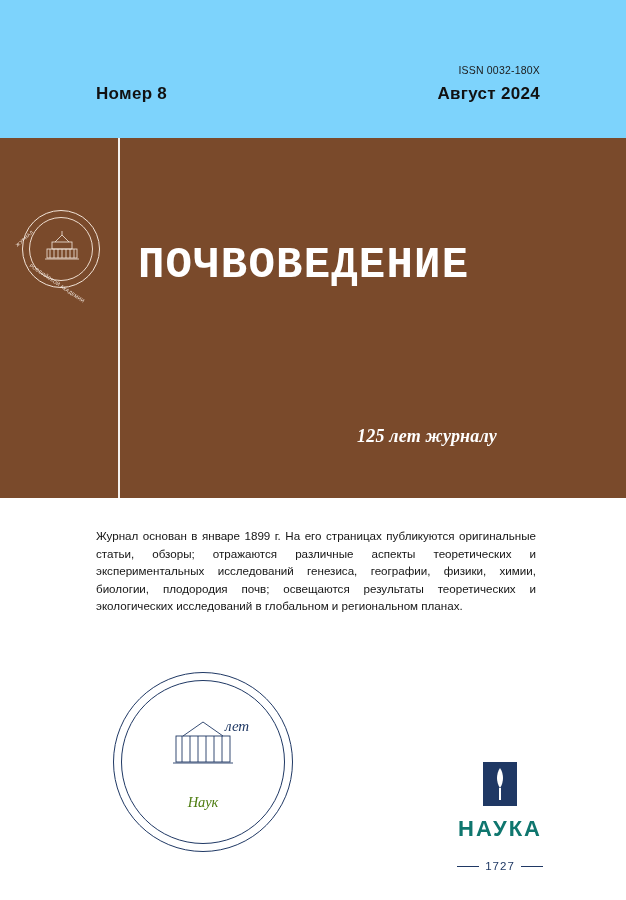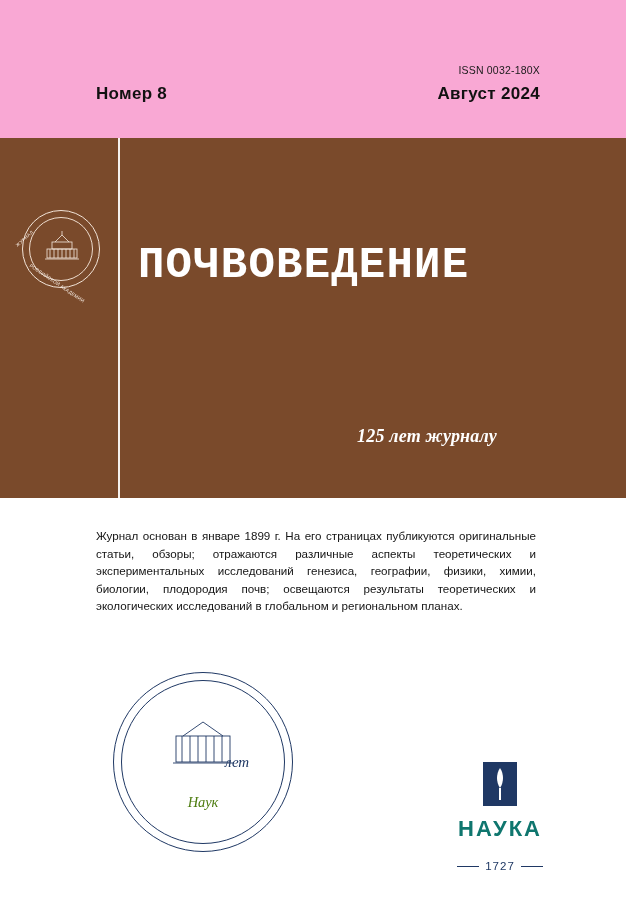--- a/index.html
+++ b/index.html
@@ -21,21 +21,21 @@
     box-sizing: border-box;
   }
 
   
   .header {
     position: absolute;
     left: 0;
     top: 0;
     width: 626px;
     height: 138px;
-    background: #f9a8d4;
+    background: #7dd3fc;
   }
   .issn {
     position: absolute;
     right: 86px;
     top: 64px;
     font-size: 10.5px;
     letter-spacing: 0.2px;
     color: #1a1a1a;
     white-space: nowrap;
   }
@@ -186,21 +186,20 @@
     letter-spacing: 1px;
   }
   .anniv-let {
     position: absolute;
     left: 112px;
     top: 46px;
     font-family: "Liberation Serif", serif;
     font-style: italic;
     font-size: 15px;
     color: #1f3864;
-    margin-top: 36px;
   }
   .anniv-line1 {
     position: absolute;
     left: 0;
     top: 98px;
     width: 180px;
     text-align: center;
     font-family: "Liberation Serif", serif;
     font-style: italic;
     font-size: 14.5px;

